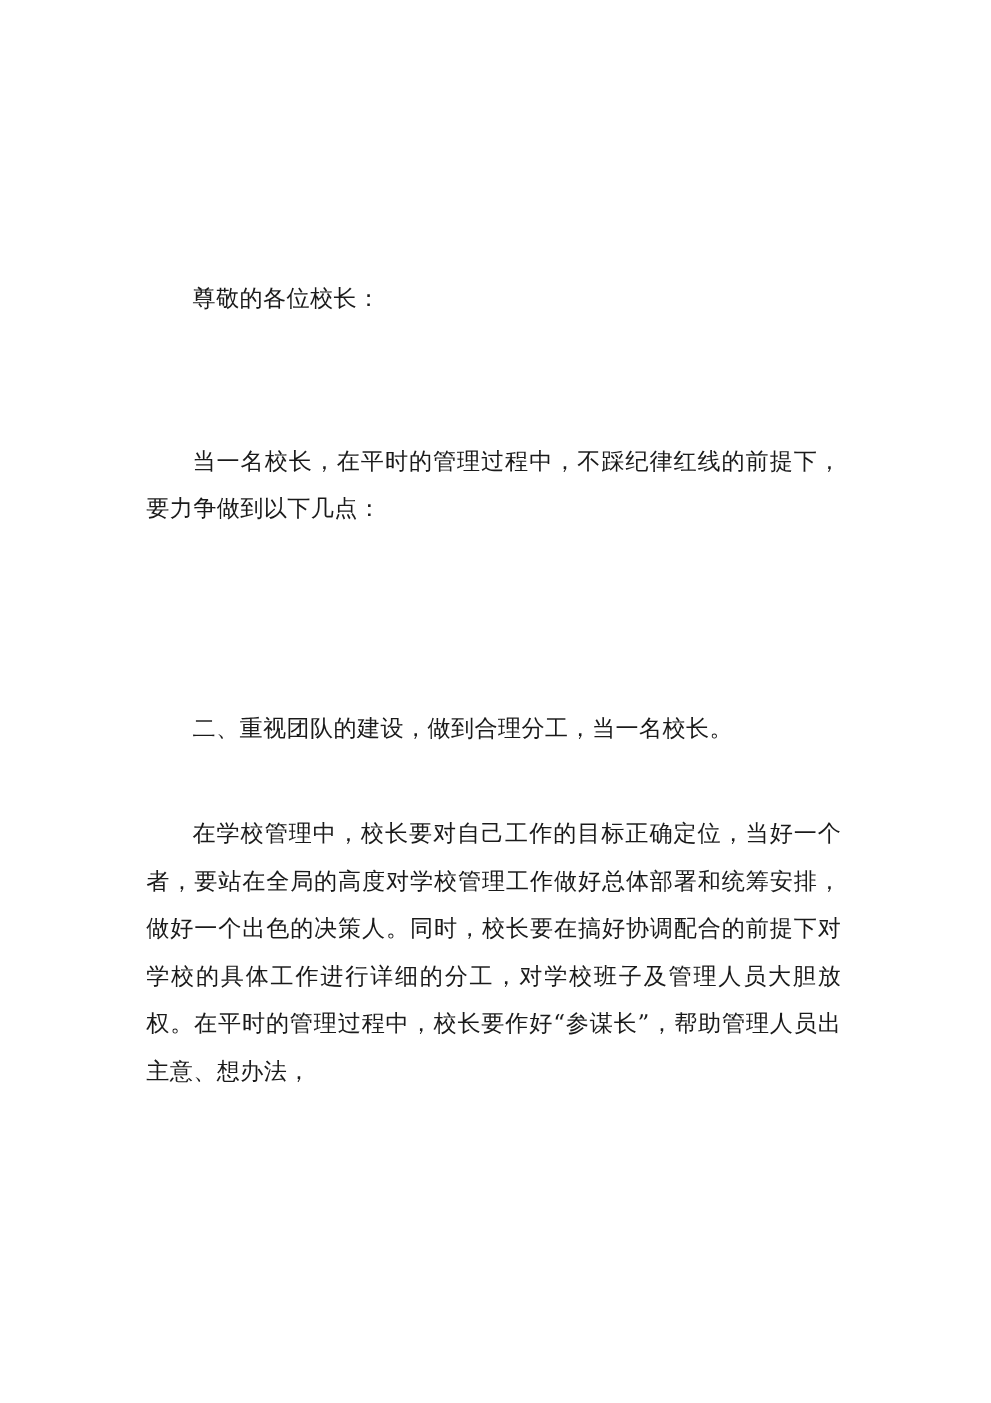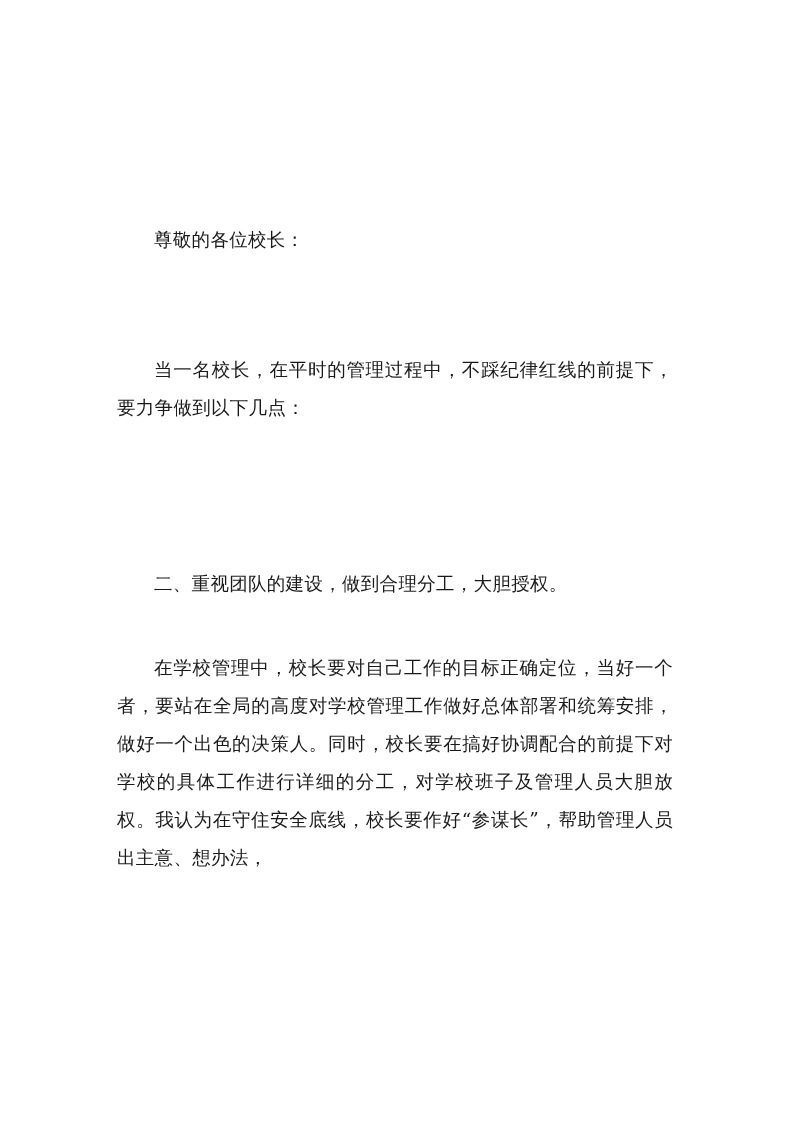--- a/index.html
+++ b/index.html
@@ -38,16 +38,16 @@
 <body>
 
 <div class="page">
   <p class="para">尊敬的各位校长：</p>
   <div class="gap"></div>
   <div class="gap"></div>
   <p class="para">当一名校长，在平时的管理过程中，不踩纪律红线的前提下，要力争做到以下几点：</p>
   <div class="gap"></div>
   <div class="gap"></div>
   <div class="gap"></div>
-  <p class="para">二、重视团队的建设，做到合理分工，大胆授权。</p>
+  <p class="para">二、重视团队的建设，做到合理分工，当一名校长。</p>
   <div class="gap"></div>
-  <p class="para">在学校管理中，校长要对自己工作的目标正确定位，当好一个者，要站在全局的高度对学校管理工作做好总体部署和统筹安排，做好一个出色的决策人。同时，校长要在搞好协调配合的前提下对学校的具体工作进行详细的分工，对学校班子及管理人员大胆放权。我认为在守住安全底线，校长要作好“参谋长”，帮助管理人员出主意、想办法，</p>
+  <p class="para">在学校管理中，校长要对自己工作的目标正确定位，当好一个者，要站在全局的高度对学校管理工作做好总体部署和统筹安排，做好一个出色的决策人。同时，校长要在搞好协调配合的前提下对学校的具体工作进行详细的分工，对学校班子及管理人员大胆放权。在平时的管理过程中，校长要作好“参谋长”，帮助管理人员出主意、想办法，</p>
 </div>
 
 </body></html>

